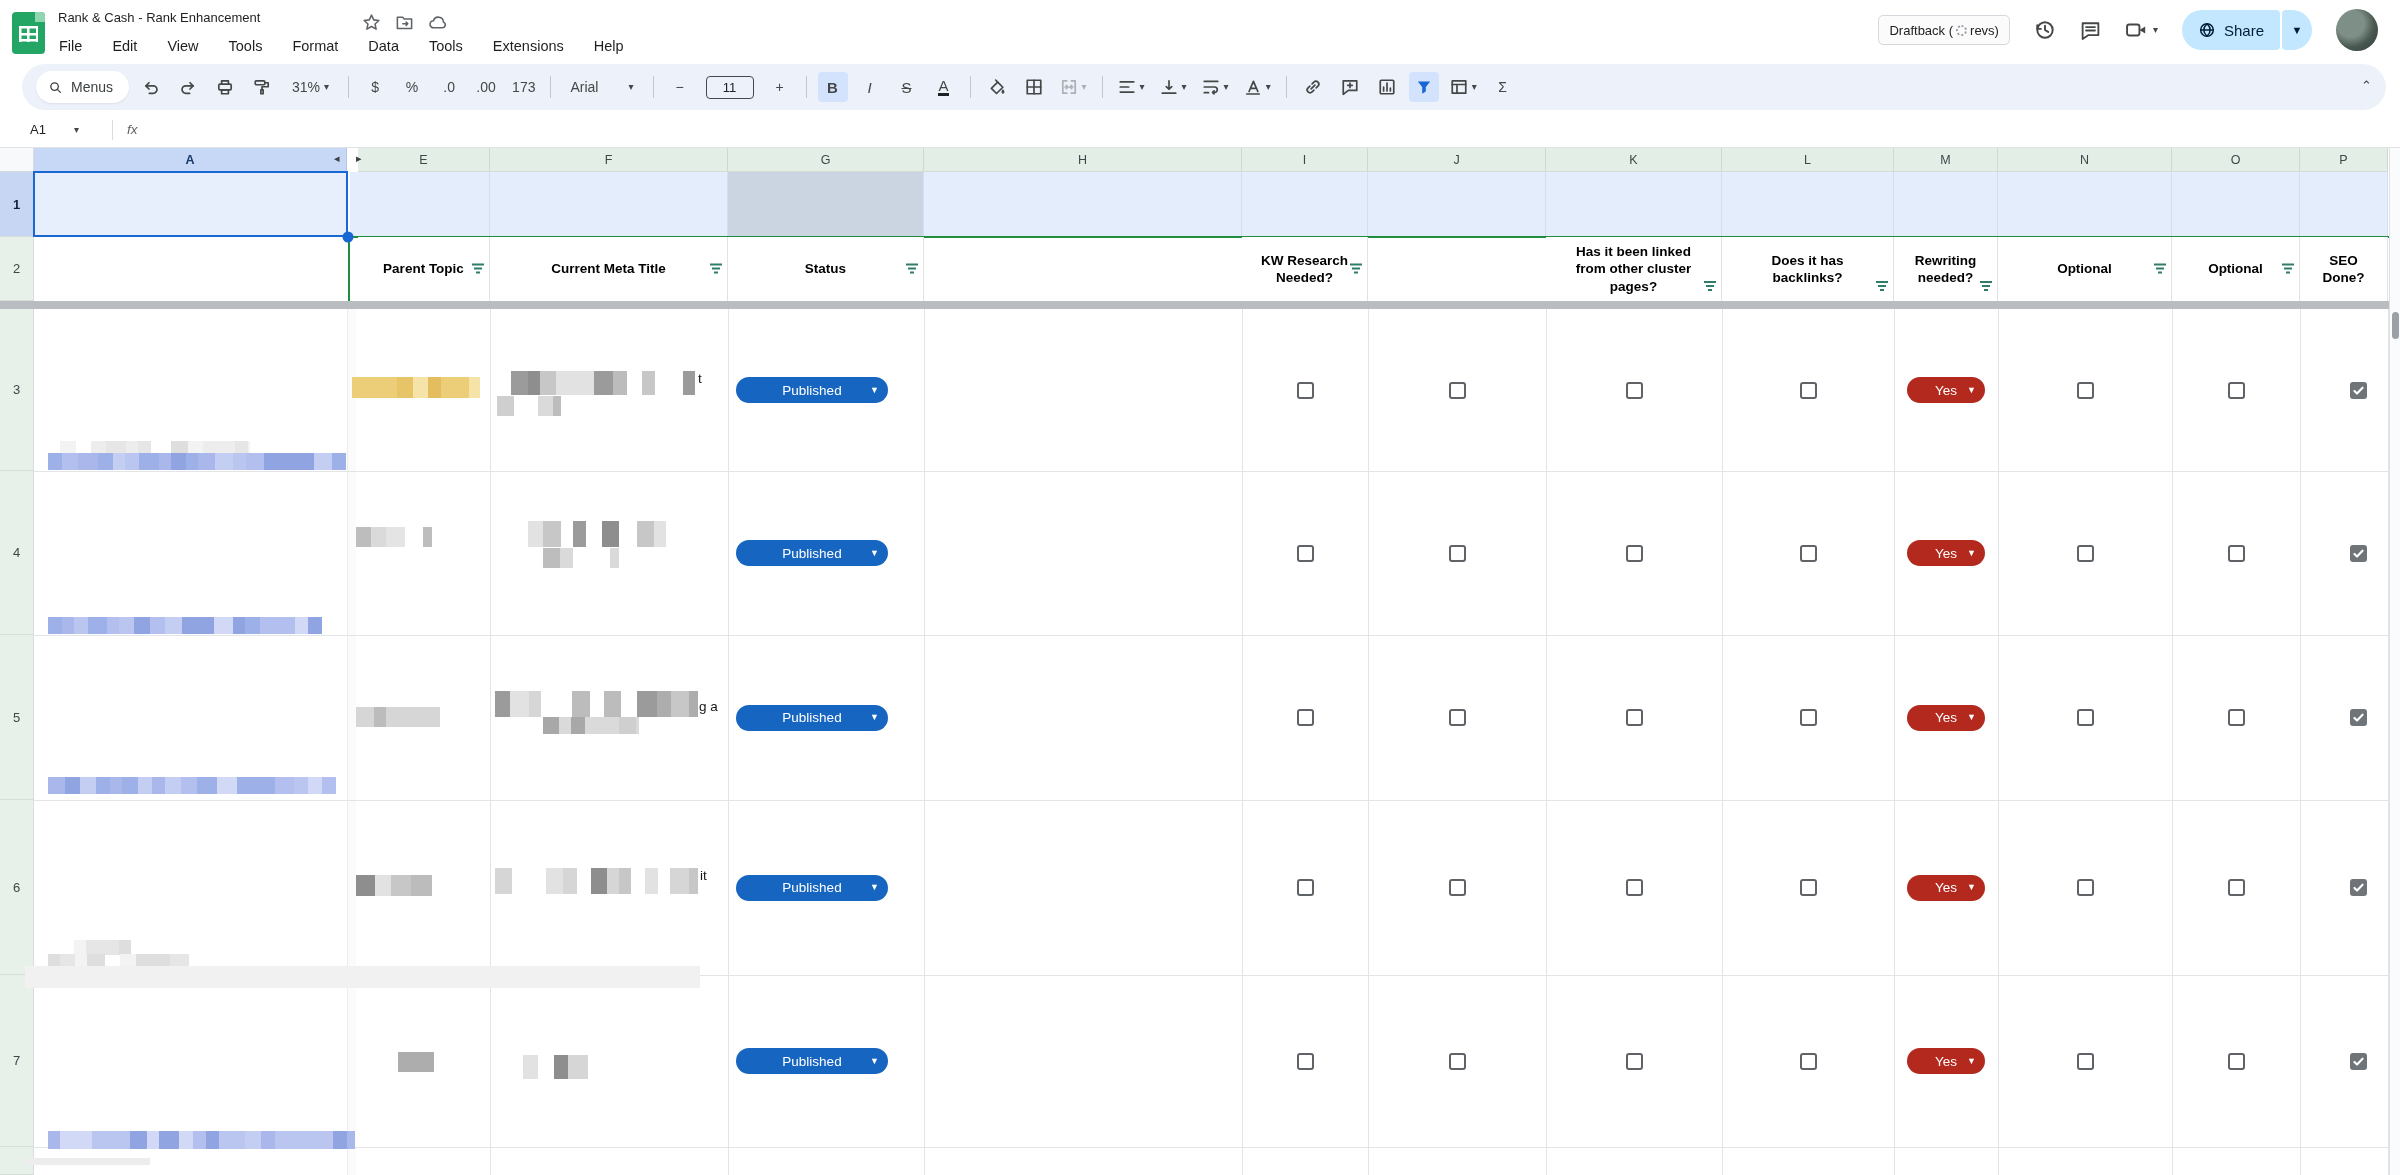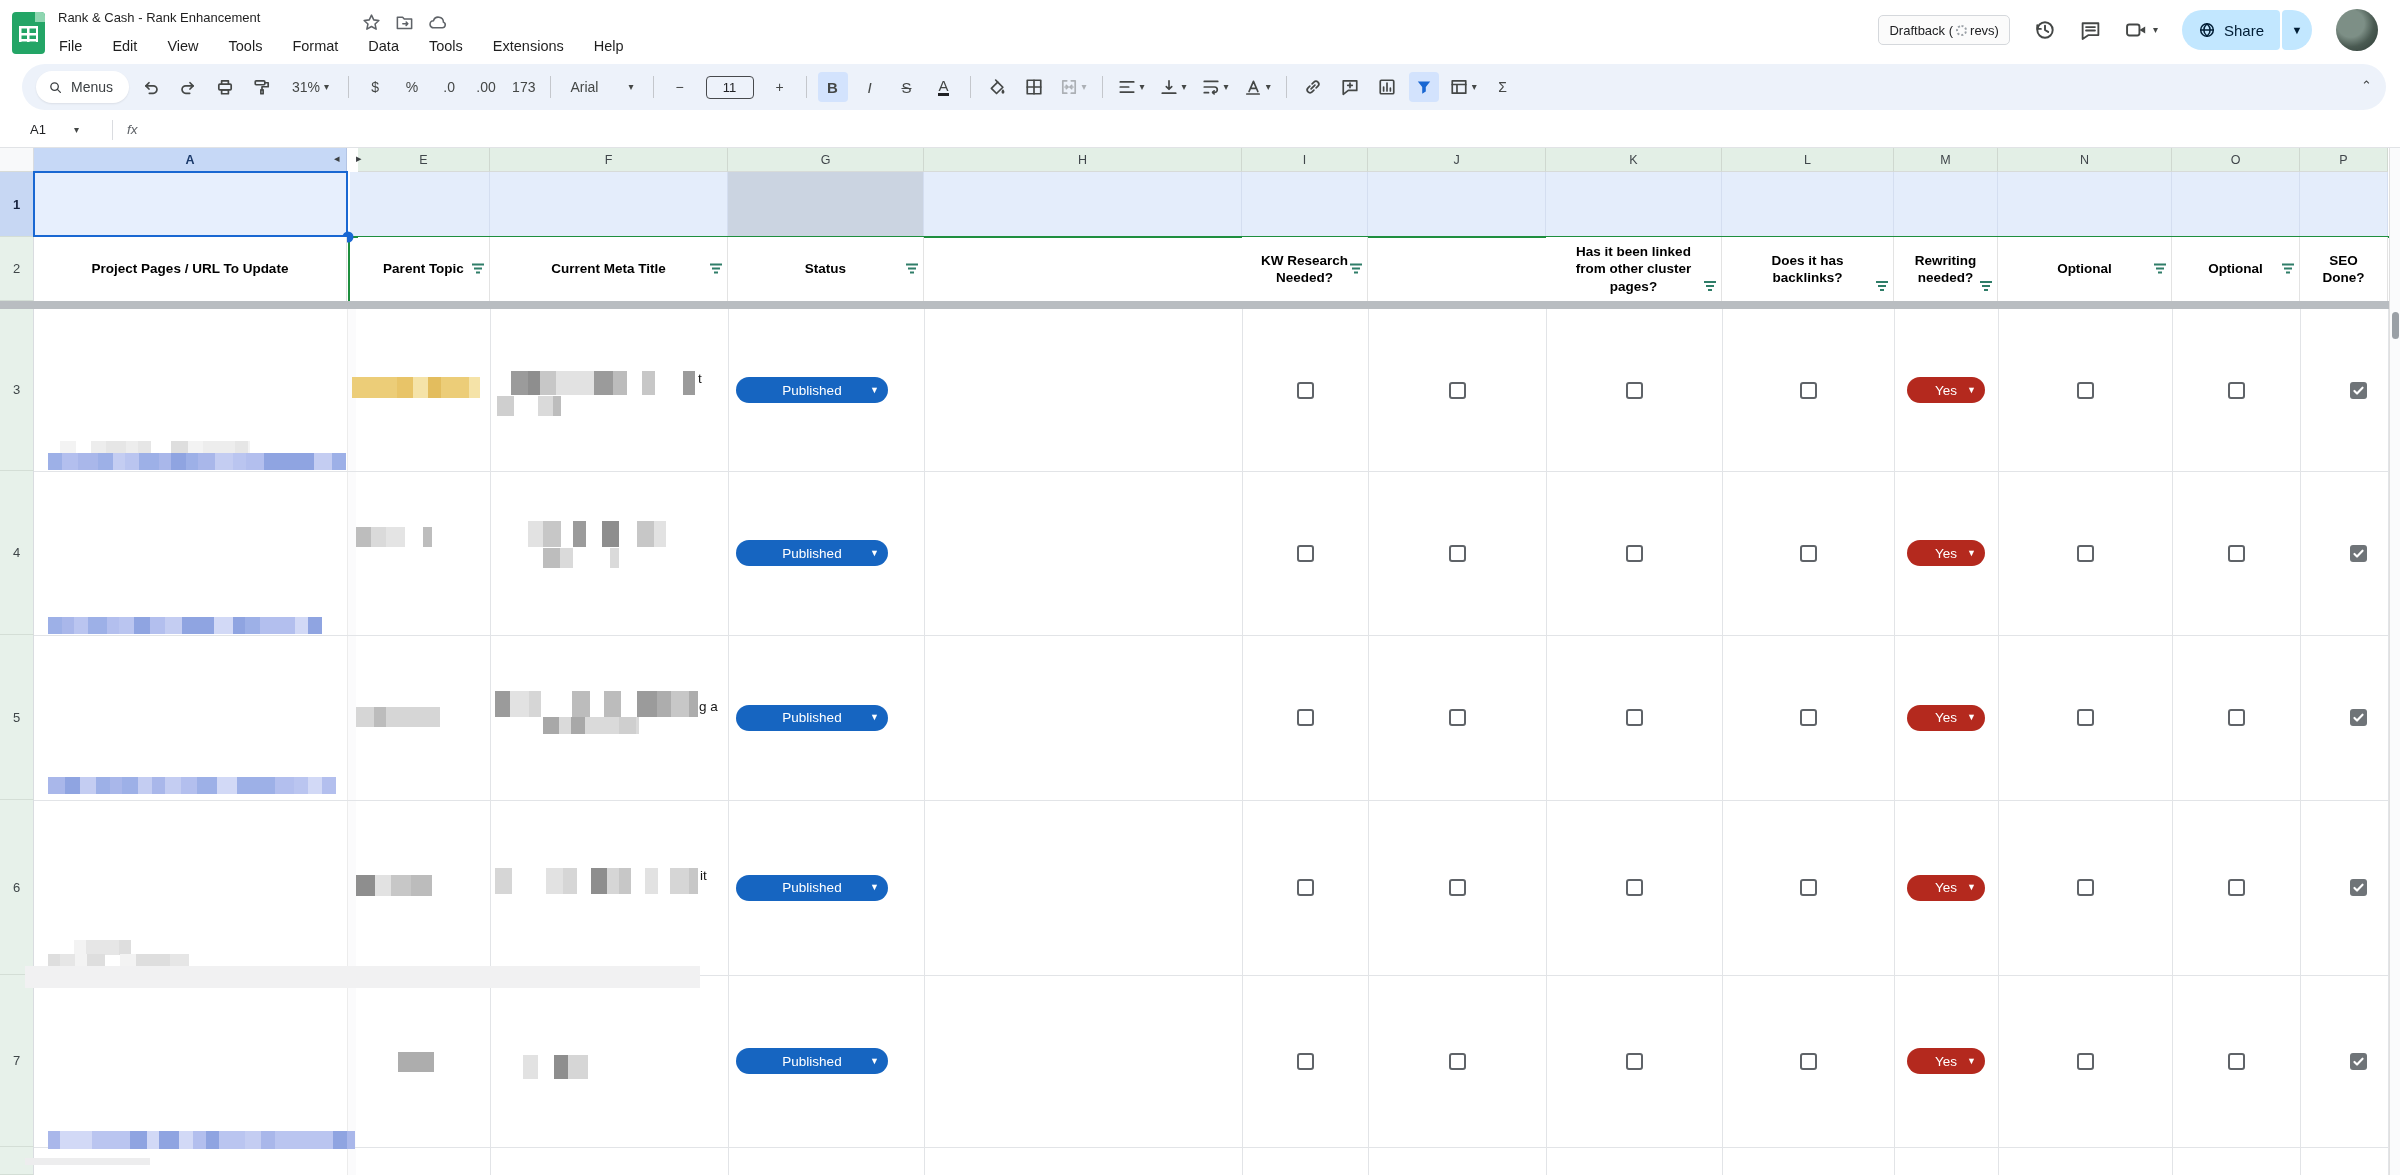--- a/index.html
+++ b/index.html
@@ -395,23 +395,20 @@
       <div style="position: absolute; left: 1546px; top: 24px; width: 176px; height: 65px; background: rgb(228, 237, 251); border-right: 1px solid rgb(212, 222, 240);"></div>
       <div style="position: absolute; left: 1722px; top: 24px; width: 172px; height: 65px; background: rgb(228, 237, 251); border-right: 1px solid rgb(212, 222, 240);"></div>
       <div style="position: absolute; left: 1894px; top: 24px; width: 104px; height: 65px; background: rgb(228, 237, 251); border-right: 1px solid rgb(212, 222, 240);"></div>
       <div style="position: absolute; left: 1998px; top: 24px; width: 174px; height: 65px; background: rgb(228, 237, 251); border-right: 1px solid rgb(212, 222, 240);"></div>
       <div style="position: absolute; left: 2172px; top: 24px; width: 128px; height: 65px; background: rgb(228, 237, 251); border-right: 1px solid rgb(212, 222, 240);"></div>
       <div style="position: absolute; left: 2300px; top: 24px; width: 88px; height: 65px; background: rgb(228, 237, 251); border-right: 1px solid rgb(212, 222, 240);"></div>
       <div id="range-top" style="left: 349px; top: 88px; width: 2040px;"></div>
       <div id="range-left" style="left: 348px; top: 89px; height: 72px;"></div>
       <div id="sel-border" style="left: 33px; top: 23px; width: 315px; height: 66px;"></div>
       <div id="sel-handle" style="left: 348px; top: 89px;"></div>
-      <div class="hdr2cell" style="left: 34px; top: 89px; width: 313px; height: 64px;">
-        <span>Project Pages / URL To Update</span>
-      </div>
       <div class="hdr2cell" style="left: 358px; top: 89px; width: 132px; height: 64px;">
         <span>Parent Topic</span>
         <div class="funnel" style="right: 4px; top: 50%; bottom: auto; transform: translateY(-50%);">
           <i style="width: 12px; top: 0px;"></i>
           <i style="width: 8px; top: 4px;"></i>
           <i style="width: 4px; top: 8px;"></i>
         </div>
       </div>
       <div class="hdr2cell" style="left: 490px; top: 89px; width: 238px; height: 64px;">
         <span>Current Meta Title</span>

